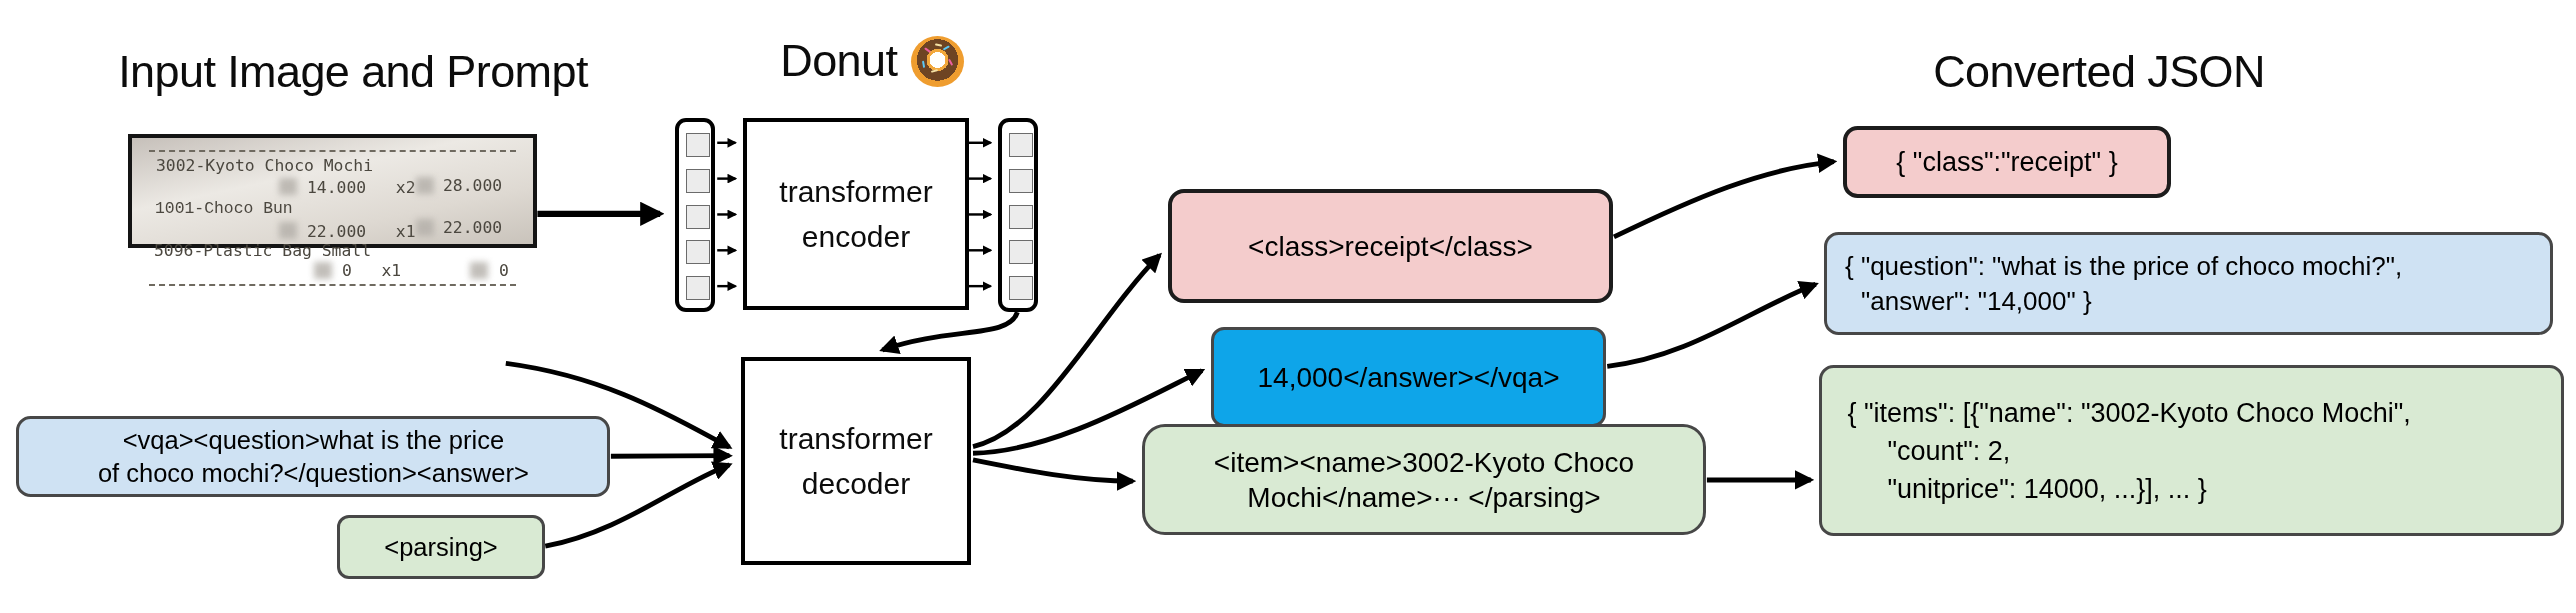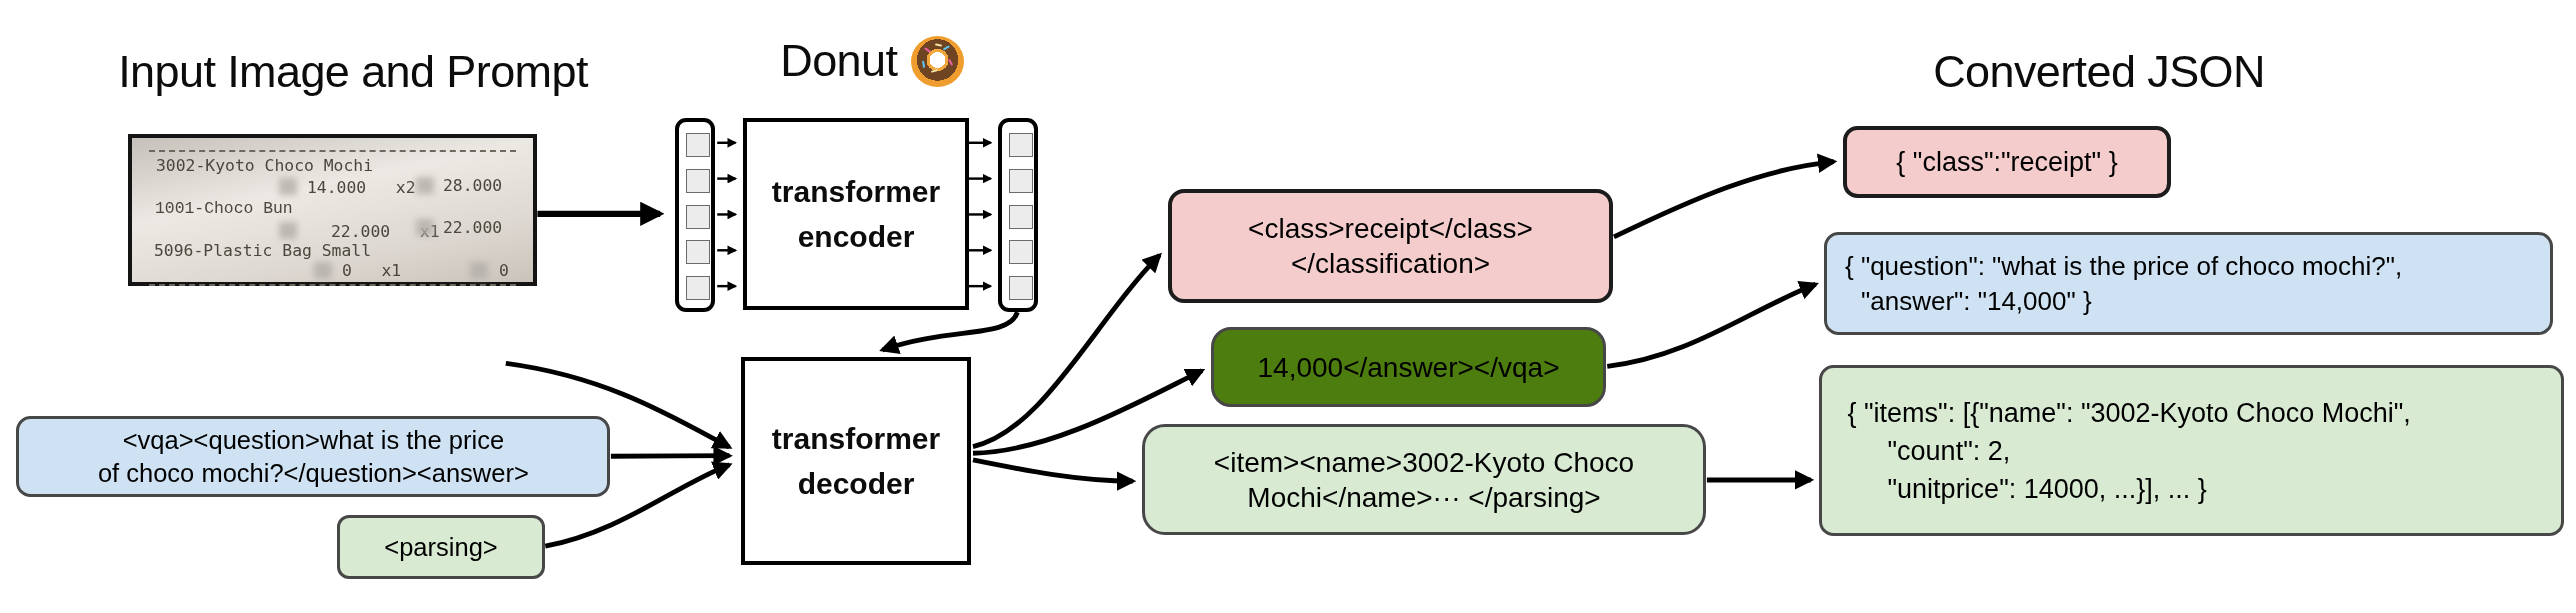--- a/index.html
+++ b/index.html
@@ -25,42 +25,42 @@
   .donut i{position:absolute;width:6.7px;height:2.4px;border-radius:1.8px;display:block;}
   .donut i:nth-child(1){left:13.4px;top:13.4px;background:#ec5fa0;transform:rotate(35deg);}
   .donut i:nth-child(2){left:32px;top:11px;background:#5bc8f5;transform:rotate(-30deg);}
   .donut i:nth-child(3){left:9.7px;top:27px;background:#5bc8f5;transform:rotate(80deg);}
   .donut i:nth-child(4){left:36px;top:25.5px;background:#ec5fa0;transform:rotate(60deg);}
   .donut i:nth-child(5){left:20.7px;top:34px;background:#f5e1a4;transform:rotate(-15deg);}
   .donut i:nth-child(6){left:24px;top:8.5px;background:#f5e1a4;transform:rotate(10deg);}
 
   
   #receipt{
-    position:absolute;left:128px;top:134px;width:409px;height:152px;
+    position:absolute;left:128px;top:134px;width:409px;height:114px;
     border:4.3px solid #141414;box-sizing:border-box;
     background:linear-gradient(168deg,#c6c0ba 0%,#ece9e4 38%,#ded9d2 70%,#c9c3bb 100%);
     font-family:"DejaVu Sans Mono", monospace;color:#4b473f;font-size:16.4px;text-align:center;
   }
   .r-line{position:absolute;white-space:pre;}
   .r-dash{position:absolute;left:17px;right:17px;border-top:2.4px dashed #6f6a60;height:0;}
   .r-blob{position:absolute;width:18px;height:17px;background:#b3afa9;filter:blur(3px);opacity:.8;}
 
   
   .token-col{
     position:absolute;width:40px;height:194px;background:#ffffff;
     border:4.3px solid #000;border-radius:11px;box-sizing:border-box;
   }
   .token{
     position:absolute;left:6.7px;width:24px;height:24px;background:#ececec;
     border:1.8px solid #6b6b6b;box-sizing:border-box;
   }
   .xf-box{
     position:absolute;background:#ffffff;border:4.9px solid #000;box-sizing:border-box;
     display:flex;flex-direction:column;align-items:center;justify-content:center;
-    font-weight:700;font-size:30px;line-height:36px;color:#0c0c0c;text-align:center;gap:9px;
+    font-weight:400;font-size:30px;line-height:36px;color:#0c0c0c;text-align:center;gap:9px;
   }
   
   .bubble{
     position:absolute;box-sizing:border-box;border-radius:14.6px;
     display:flex;flex-direction:column;align-items:center;justify-content:center;
     font-size:27px;line-height:35px;color:#000;text-align:center;
   }
   .bubble.left-align{align-items:flex-start;text-align:left;}
   .b-line{white-space:pre;}
   .indent-1{padding-left:16px;}
@@ -133,21 +133,21 @@
 
   <div id="receipt">
     <div class="r-dash" style="top:12px;"></div>
     <div class="r-line" style="left:24px;top:18px;">3002-Kyoto Choco Mochi</div>
     <div class="r-blob" style="left:147px;top:40px;"></div>
     <div class="r-line" style="left:175px;top:40px;">14.000   x2</div>
     <div class="r-blob" style="left:284px;top:39px;"></div>
     <div class="r-line" style="left:311px;top:38px;">28.000</div>
     <div class="r-line" style="left:23px;top:61px;font-family:Liberation Mono, monospace;">1001-Choco Bun</div>
     <div class="r-blob" style="left:147px;top:84px;"></div>
-    <div class="r-line" style="left:175px;top:84px;margin-left:24px;">22.000   x1</div>
+    <div class="r-line" style="left:175px;top:84px;">22.000   x1</div>
     <div class="r-blob" style="left:284px;top:81px;"></div>
     <div class="r-line" style="left:311px;top:80px;">22.000</div>
     <div class="r-line" style="left:22px;top:103px;">5096-Plastic Bag Small</div>
     <div class="r-blob" style="left:182px;top:124px;"></div>
     <div class="r-line" style="left:210px;top:123px;">0   x1</div>
     <div class="r-blob" style="left:338px;top:124px;"></div>
     <div class="r-line" style="left:367px;top:123px;">0</div>
     <div class="r-dash" style="top:146px;"></div>
   </div>
 
@@ -182,24 +182,23 @@
     <div class="b-line">&lt;vqa&gt;&lt;question&gt;what is the price</div>
     <div class="b-line">of choco mochi?&lt;/question&gt;&lt;answer&gt;</div>
   </div>
 
   <div class="bubble" style="left: 337px; top: 515px; width: 208px; height: 64px; border: 3.6px solid rgb(71, 71, 71); border-radius: 12px; font-size: 25.5px; background-color: rgb(217, 234, 211);">
     <div class="b-line">&lt;parsing&gt;</div>
   </div>
 
   <div class="bubble" style="left: 1168px; top: 189px; width: 445px; height: 114px; border: 4.3px solid rgb(28, 28, 28); border-radius: 16px; font-size: 28px; line-height: 35px; background-color: rgb(244, 204, 204);">
     <div class="b-line">&lt;class&gt;receipt&lt;/class&gt;</div>
-    <div class="b-line">&lt;/classification&gt;</div>
-  </div>
-
-  <div class="bubble" style="left: 1211px; top: 327px; width: 395px; height: 80px; border: 3.6px solid rgb(71, 71, 71); border-radius: 20px; font-size: 28px; background-color: #4d7c0f;">
+  </div>
+
+  <div class="bubble" style="left: 1211px; top: 327px; width: 395px; height: 100px; border: 3.6px solid rgb(71, 71, 71); border-radius: 13px; font-size: 28px; background-color: #0ea5e9;">
     <div class="b-line">14,000&lt;/answer&gt;&lt;/vqa&gt;</div>
   </div>
 
   <div class="bubble" style="left: 1142px; top: 424px; width: 564px; height: 111px; border: 3.6px solid rgb(71, 71, 71); border-radius: 23px; font-size: 28px; line-height: 35px; background-color: rgb(217, 234, 211);">
     <div class="b-line">&lt;item&gt;&lt;name&gt;3002-Kyoto Choco</div>
     <div class="b-line">Mochi&lt;/name&gt;··· &lt;/parsing&gt;</div>
   </div>
 
   <div class="bubble" style="left: 1843px; top: 126px; width: 328px; height: 72px; border: 4.3px solid rgb(28, 28, 28); font-size: 27px; background-color: rgb(244, 204, 204);">
     <div class="b-line">{ "class":"receipt" }</div>

